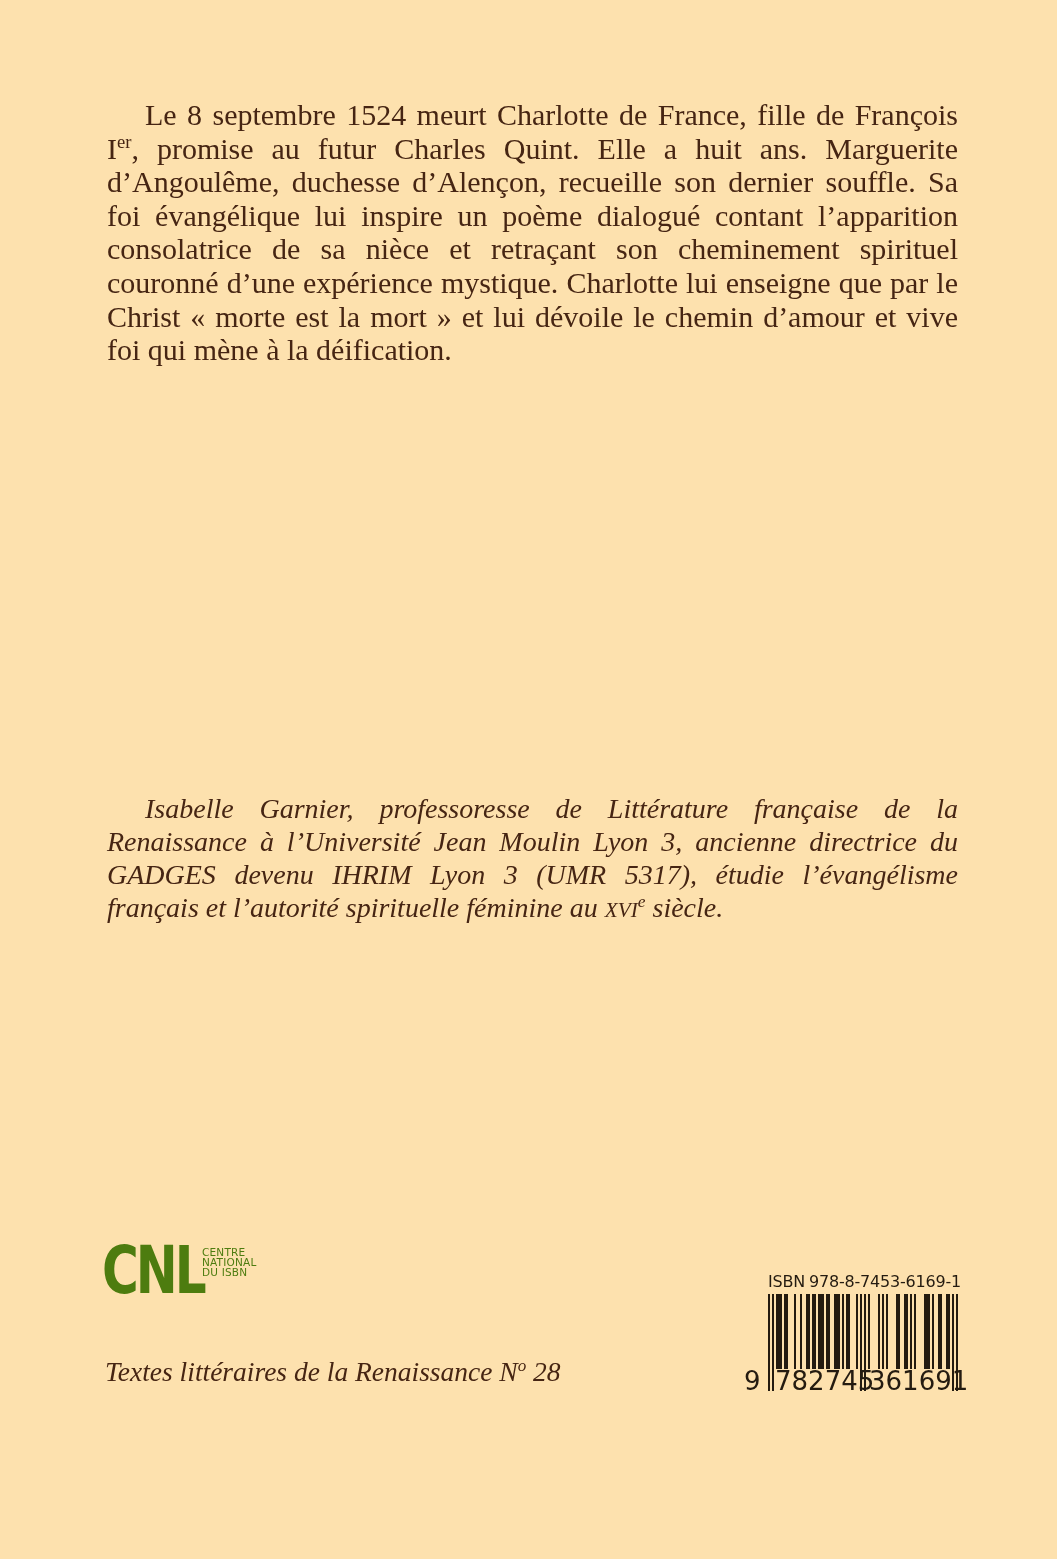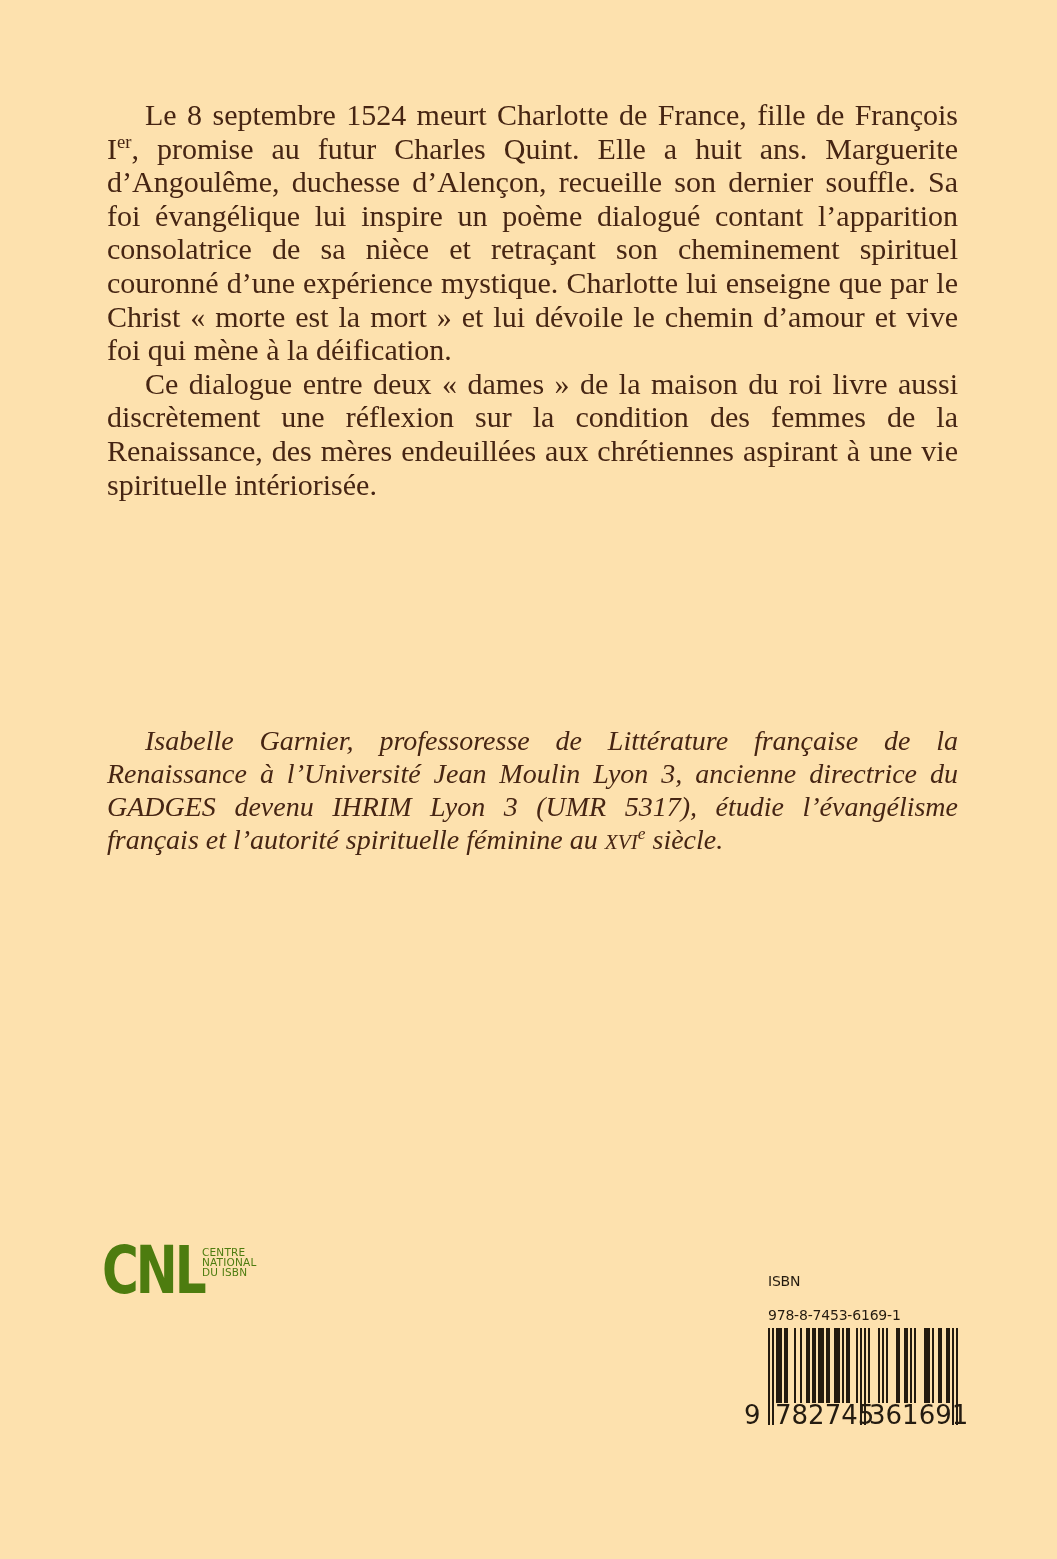--- a/index.html
+++ b/index.html
@@ -11,21 +11,21 @@
     font-family:"Liberation Serif", serif;
     color:#462513;
   }
   .synopsis{
     position:absolute;left:107px;top:98px;width:851px;
     font-size:30px;line-height:33.6px;
     text-align:justify;
   }
   .synopsis p{margin:0;text-indent:38px;}
   .bio{
-    position:absolute;left:107px;top:724px;width:851px;
+    position:absolute;left:107px;top:792px;width:851px;
     font-size:28px;line-height:33px;
     font-style:italic;
     text-align:justify;
     text-indent:38px;
   }
   .sup{vertical-align:super;font-size:0.62em;line-height:0;}
   .smallcap{text-transform:uppercase;font-size:0.76em;}
 
   
   .cnl{
@@ -51,26 +51,25 @@
   }
   .cnl-caption span{display:block;}
 
   
   .isbn-block{
     position:absolute;left:768px;top:1272px;width:190px;
     font-family:"DejaVu Sans", sans-serif;
     color:#241b10;
   }
   .isbn-line{
-    display:flex;gap:15px;
-    font-size:14px;line-height:19px;
+    display:flex;gap:4px;
+    font-size:16px;line-height:19px;
     letter-spacing:-0.2px;
     white-space:nowrap;
     margin-bottom:3px;
-    flex-direction:column;
   }
   .barcode{position:relative;width:190px;height:97px;}
   .bars{display:flex;align-items:flex-start;height:97px;}
   .module{width:2px;height:75px;}
   .module.guard{height:97px;}
   .module.on{background:#241b10;}
   .bc-num{
     position:absolute;bottom:-2px;
     display:flex;justify-content:space-between;
     font-size:26px;line-height:24px;
@@ -87,21 +86,20 @@
     white-space:nowrap;
   }
 </style>
 </head>
 <body>
 
 <div class="page">
 
   <div class="synopsis">
     <p><span>Le 8 septembre 1524 meurt Charlotte de France, fille de François I</span><span class="sup">er</span><span>, promise au futur Charles Quint. Elle a huit ans. Marguerite d’Angoulême, duchesse d’Alençon, recueille son dernier souffle. Sa foi évangélique lui inspire un poème dialogué contant l’apparition consolatrice de sa nièce et retraçant son cheminement spirituel couronné d’une expérience mystique. Charlotte lui enseigne que par le Christ « morte est la mort » et lui dévoile le chemin d’amour et vive foi qui mène à la déification.</span></p>
-    <p><span>Ce dialogue entre deux « dames » de la maison du roi livre aussi discrètement une réflexion sur la condition des femmes de la Renaissance, des mères endeuillées aux chrétiennes aspirant à une vie spirituelle intériorisée.</span></p>
   </div>
 
   <div class="bio"><span>Isabelle Garnier, professoresse de Littérature française de la Renaissance à l’Université Jean Moulin Lyon 3, ancienne directrice du GADGES devenu IHRIM Lyon 3 (UMR 5317), étudie l’évangélisme français et l’autorité spirituelle féminine au </span><span class="smallcap">xvi</span><span class="sup">e</span><span> siècle.</span></div>
 
   <div class="cnl">
     <span class="cnl-letters">CNL</span>
     <span class="cnl-caption">
       <span>CENTRE</span>
       <span>NATIONAL</span>
       <span>DU ISBN</span>
@@ -226,14 +224,15 @@
           <span>3</span>
           <span>6</span>
           <span>1</span>
           <span>6</span>
           <span>9</span>
           <span>1</span>
         </div>
     </div>
   </div>
 
+  <div class="series"><span>Textes littéraires de la Renaissance N</span><span class="sup">o</span><span> 28</span></div>
 
 </div>
 
 </body></html>

